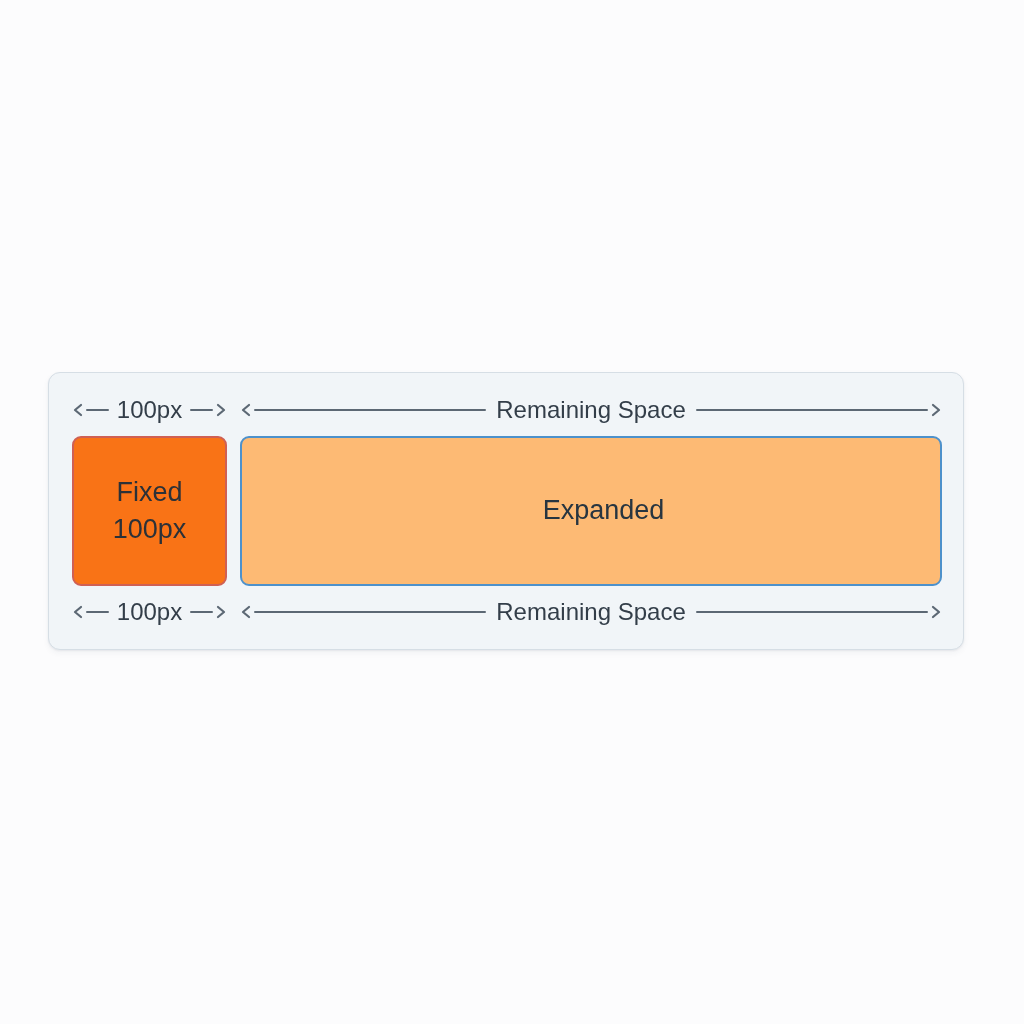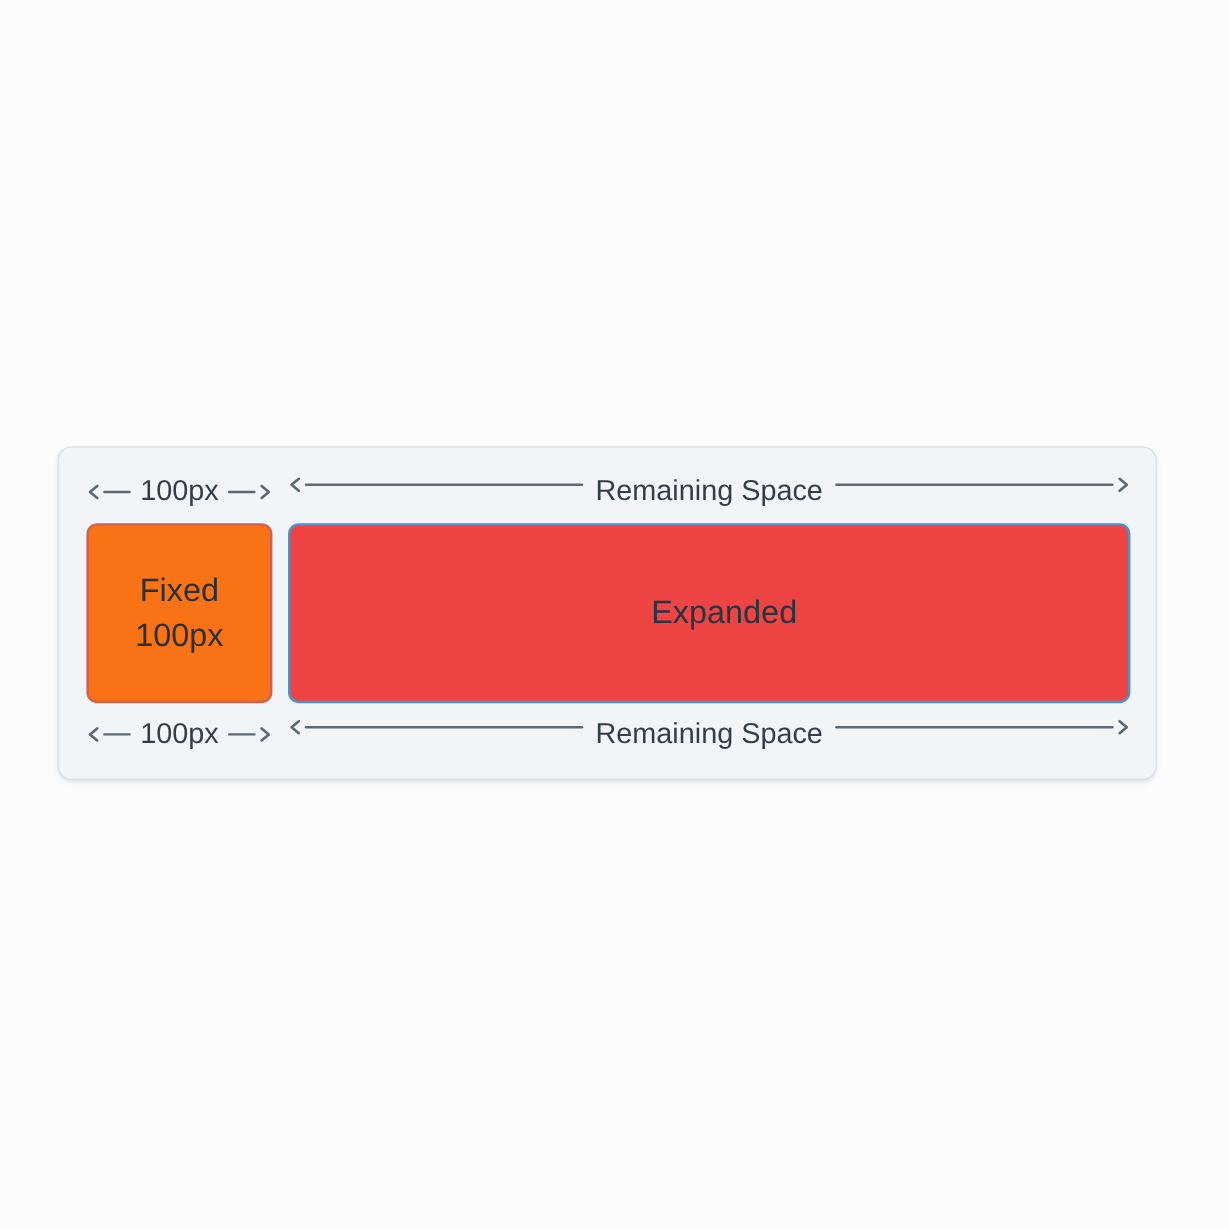--- a/index.html
+++ b/index.html
@@ -36,21 +36,21 @@
   .measure-fixed {
     width: 155px;
     flex: 0 0 155px;
     display: flex;
     align-items: center;
     column-gap: 8px;
   }
   .measure-flex {
     flex: 1;
     display: flex;
-    align-items: flex-start;
+    align-items: center;
     column-gap: 10px;
   }
   .measure-label {
     font-size: 24px;
     white-space: nowrap;
     line-height: 26px;
   }
   .arrow {
     display: flex;
     align-items: center;
@@ -128,21 +128,21 @@
           </svg>
         </span>
       </div>
     </div>
 
     <div class="boxes-row">
       <div class="box box-fixed" style="background: #f97316; border-color: rgb(207, 96, 84); color: rgb(43, 49, 56);">
         <span>Fixed</span>
         <span>100px</span>
       </div>
-      <div class="box box-expanded" style="background: #ef4444; border-color: rgb(77, 145, 203); color: rgb(39, 53, 64); padding-left: 25px;">
+      <div class="box box-expanded" style="background: #fdba74; border-color: rgb(77, 145, 203); color: rgb(39, 53, 64); padding-left: 25px;">
         <span>Expanded</span>
       </div>
     </div>
 
     <div class="measure-row" style="color: rgb(92, 104, 116);">
 
       <div class="measure-fixed">
         <span class="arrow">
           <svg width="14" height="14" viewBox="0 0 14 14" fill="none" stroke="currentColor" stroke-width="2.2" stroke-linecap="round" stroke-linejoin="round">
             <polyline points="9,2 3,7 9,12"></polyline>

